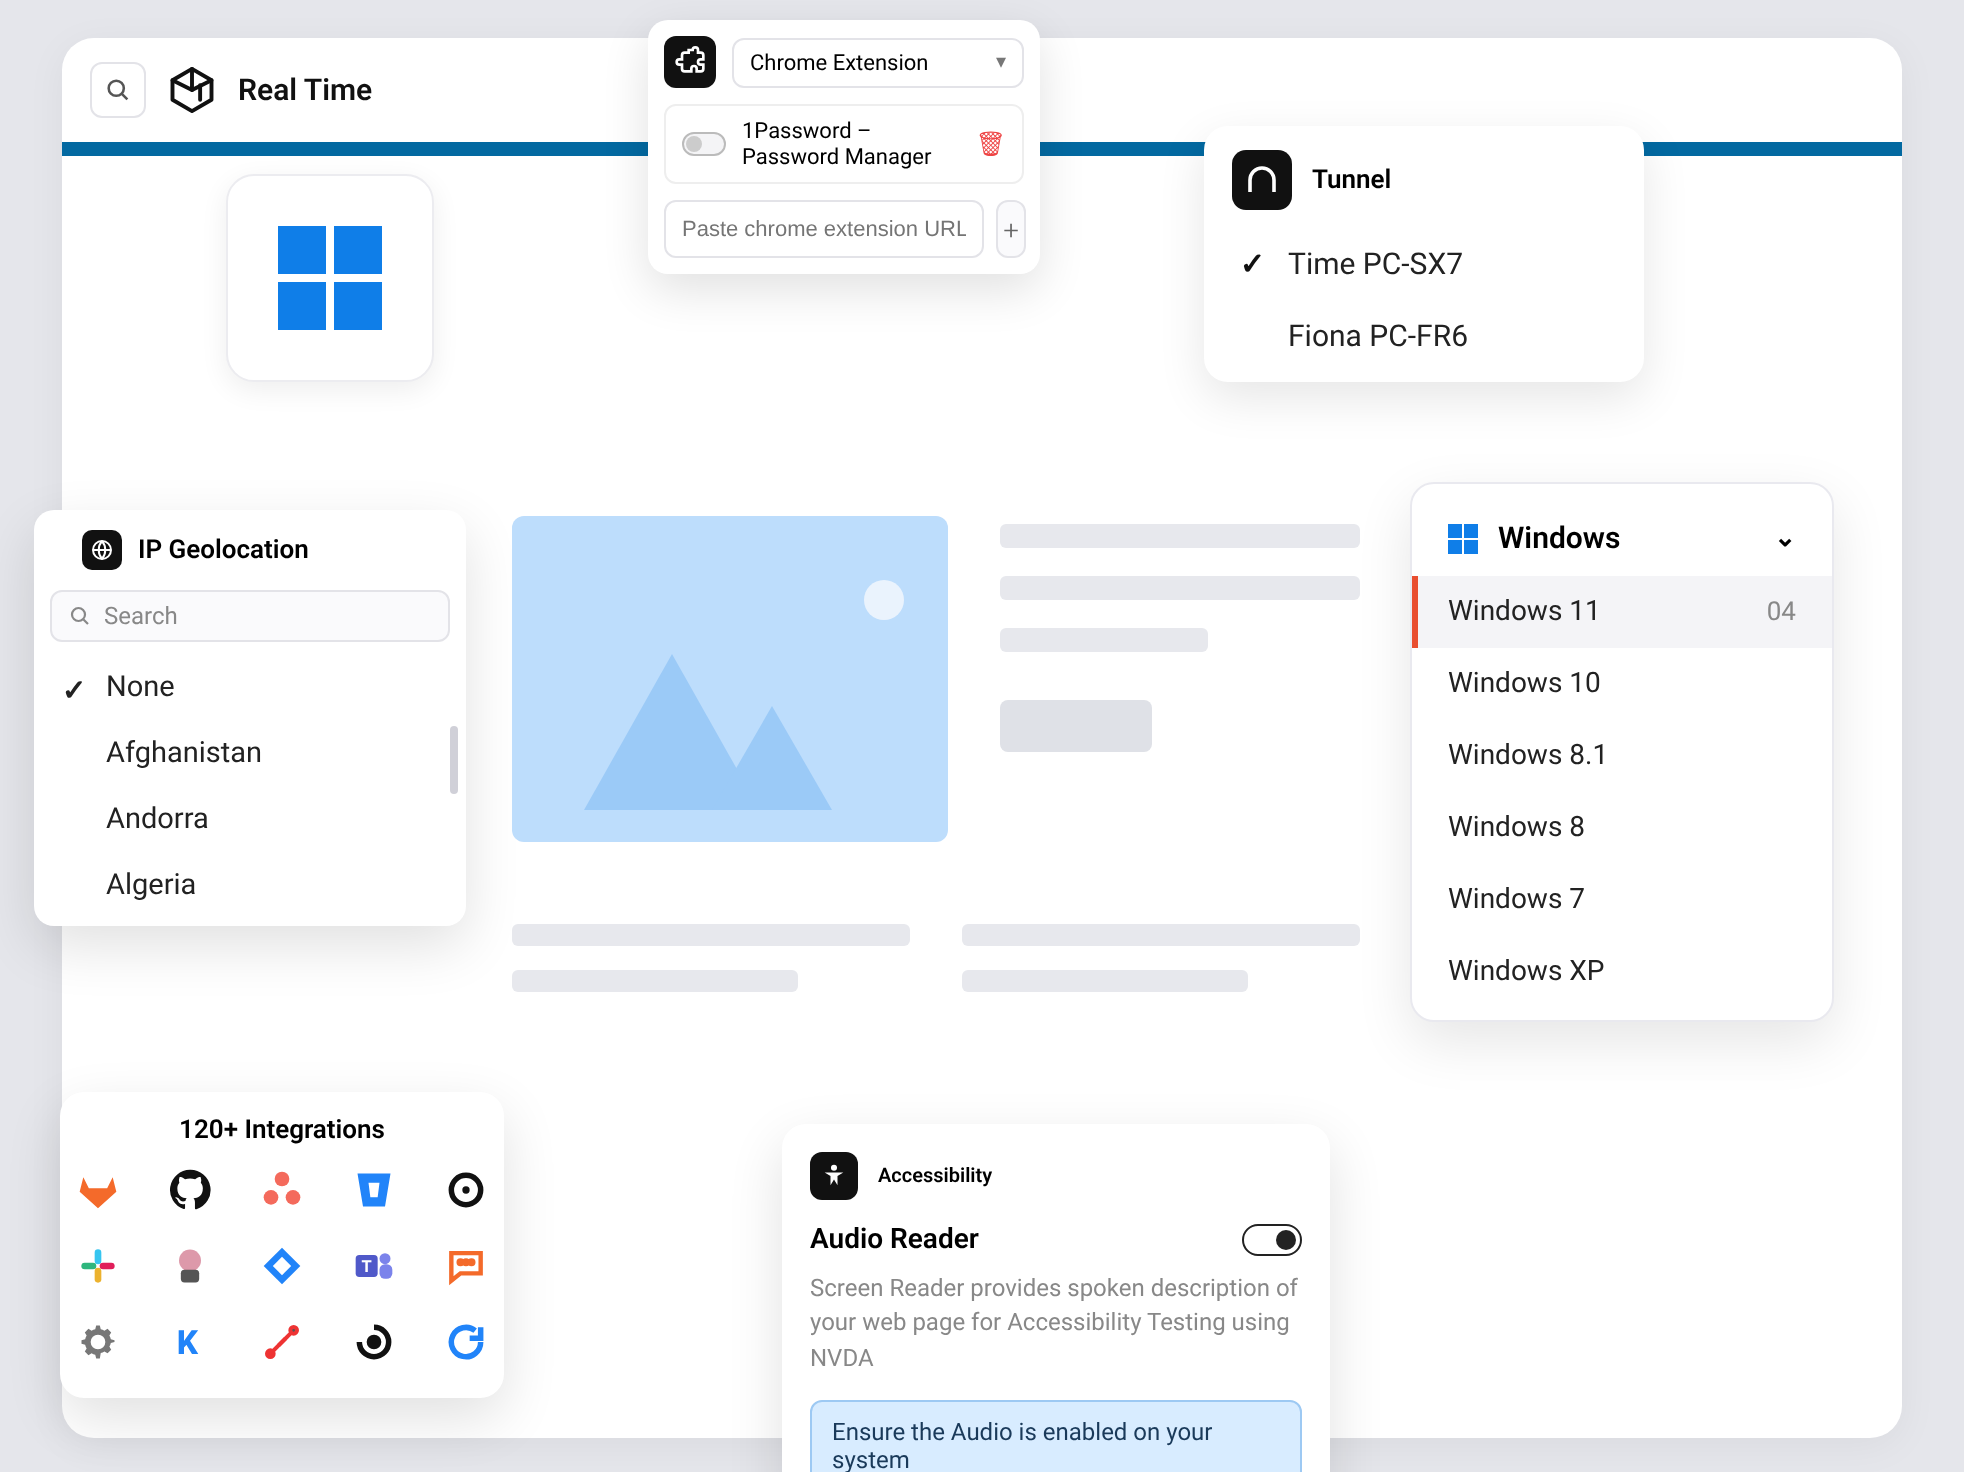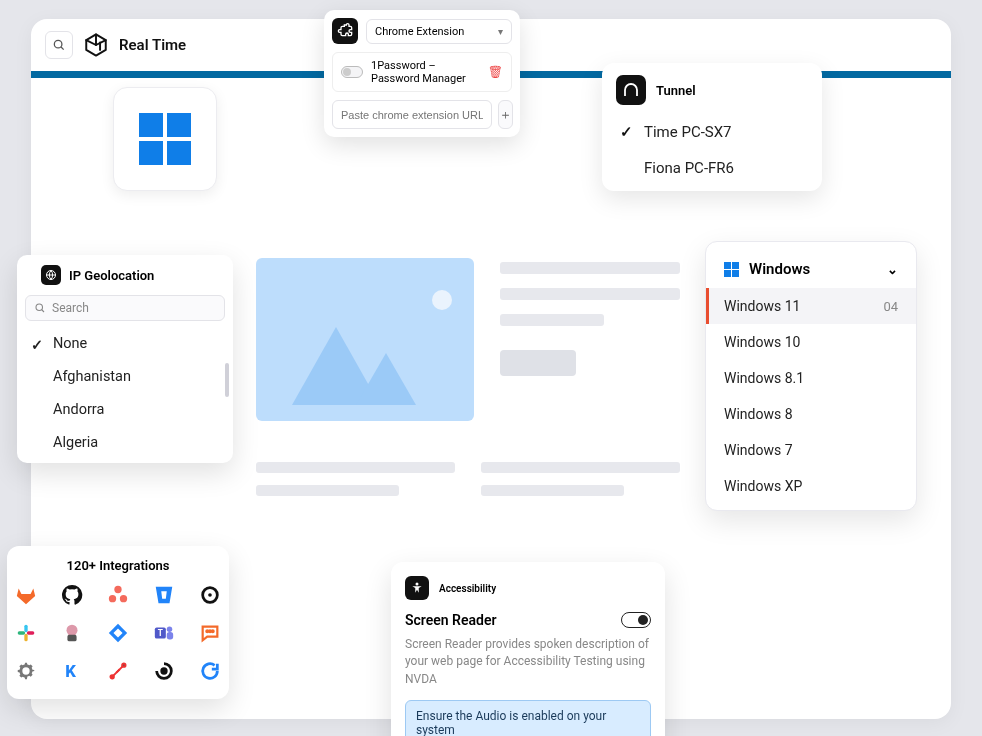--- a/index.html
+++ b/index.html
@@ -146,21 +146,21 @@
   .tiny-win { display:grid;grid-template-columns:7px 7px;grid-template-rows:7px 7px;gap:1px; }
   .tiny-win>div{background:#0f7ee8;}
   .winver-item { padding:10px 18px; font-size:14px; color:#222; display:flex;justify-content:space-between;align-items:center; }
   .winver-item.sel { background:#f4f4f7; position:relative; }
   .winver-item.sel::before{content:"";position:absolute;left:0;top:0;bottom:0;width:3px;background:#e94e30;}
   .winver-item .cnt { color:#888; font-size:13px; }
 
   
   .integ {
     position:absolute;
-    left: 7px; top: 546px;
+    left: 30px; top: 546px;
     width: 222px;
     background:#fff;
     border-radius:12px;
     box-shadow: 0 10px 28px rgba(0,0,0,0.12);
     padding: 12px 0 16px;
   }
   .integ-title { text-align:center; font-size:13px; font-weight:600; margin-bottom:10px; }
   .integ-grid { display:grid; grid-template-columns: repeat(5,1fr); gap:14px 8px; }
   .ic { width:24px; height:24px; display:flex;align-items:center;justify-content:center;margin:0 auto; }
 
@@ -451,18 +451,18 @@
   <div class="a11y-head">
     <div class="sq">
       <svg width="14" height="14" viewBox="0 0 24 24" fill="#fff">
           <circle cx="12" cy="5" r="2.6"></circle>
           <path d="M4 9h16l-5 3v8l-3-5-3 5v-8z"></path>
         </svg>
     </div>
     <span>Accessibility</span>
   </div>
   <div class="a11y-sub">
-    <span class="t">Screen Reader</span>
+    <span class="t">Audio Reader</span>
     <div class="big-toggle"></div>
   </div>
   <div class="a11y-desc">Screen Reader provides spoken description of your web page for Accessibility Testing using NVDA</div>
   <div class="a11y-note">Ensure the Audio is enabled on your system</div>
 </div>
 
 </body></html>

